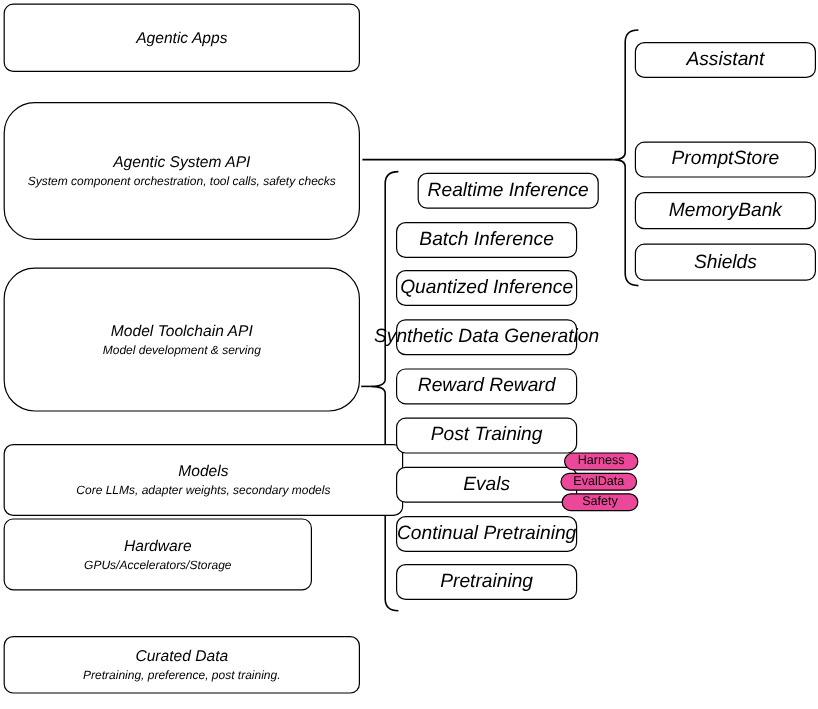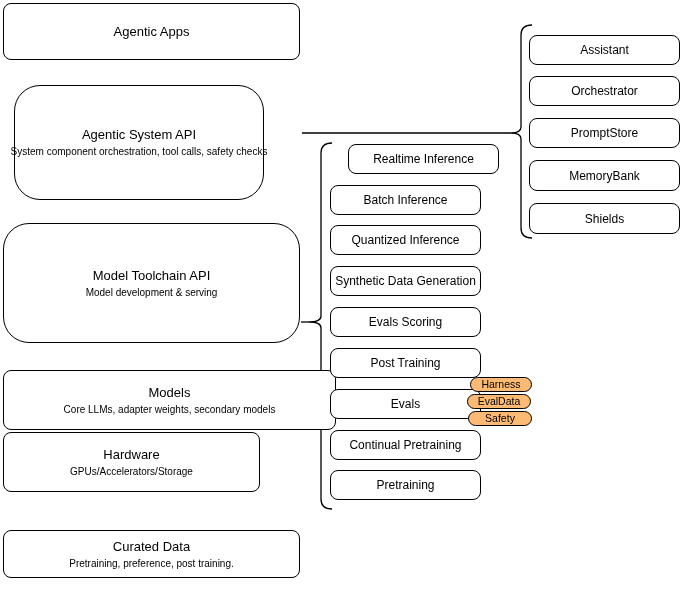--- a/index.html
+++ b/index.html
@@ -23,42 +23,43 @@
   }
   .node {
     position: absolute;
     background: #ffffff;
     border: 1.5px solid #000000;
     display: flex;
     flex-direction: column;
     align-items: center;
     justify-content: center;
     text-align: left;
+    font-style: italic;
   }
   .r-sm { border-radius: 8px; }
   .r-lg { border-radius: 26px; }
   .node .title {
     font-size: 13px;
     line-height: 16px;
     white-space: nowrap;
   }
   .node .subtitle {
     font-size: 10px;
     line-height: 13px;
     margin-top: 2px;
     white-space: nowrap;
   }
   .node .label {
-    font-size: 12px;
+    font-size: 16px;
     line-height: 14px;
     white-space: nowrap;
   }
   .pill {
     position: absolute;
-    background: #fdba74;
+    background: #ec4899;
     border: 1.3px solid #000000;
     border-radius: 9px;
     display: flex;
     align-items: center;
     justify-content: center;
     z-index: 3;
   }
   .pill .label {
     font-size: 10.5px;
     line-height: 11px;
@@ -73,21 +74,21 @@
   <svg class="links" viewBox="0 0 682 591" fill="none" stroke="#000000" stroke-width="1.3">
     <path d="M 302 133 L 511 133"></path>
     <path d="M 532 25 Q 521 25 521 35 L 521 127 Q 521 133 511 133 Q 521 133 521 139 L 521 228 Q 521 238 532 238"></path>
     <path d="M 301 322 L 309 322"></path>
     <path d="M 332 143 Q 321 143 321 153 L 321 316 Q 321 322 309 322 Q 321 322 321 328 L 321 499 Q 321 509 332 509"></path>
   </svg>
 
   <div class="node r-sm" style="left:3px;top:3px;width:297px;height:57px">
     <div class="title">Agentic Apps</div>
   </div>
-  <div class="node r-lg" style="left:14px;top:85px;width:250px;height:115px">
+  <div class="node r-lg" style="left:3px;top:85px;width:297px;height:115px">
     <div class="title">Agentic System API</div>
     <div class="subtitle">System component orchestration, tool calls, safety checks</div>
   </div>
   <div class="node r-lg" style="left:3px;top:223px;width:297px;height:120px">
     <div class="title">Model Toolchain API</div>
     <div class="subtitle">Model development &amp; serving</div>
   </div>
   <div class="node r-sm" style="left:3px;top:370px;width:333px;height:60px">
     <div class="title">Models</div>
     <div class="subtitle">Core LLMs, adapter weights, secondary models</div>
@@ -107,21 +108,21 @@
   <div class="node r-sm" style="left:330px;top:185px;width:151px;height:30px">
     <div class="label">Batch Inference</div>
   </div>
   <div class="node r-sm" style="left:330px;top:225px;width:151px;height:30px">
     <div class="label">Quantized Inference</div>
   </div>
   <div class="node r-sm" style="left:330px;top:266px;width:151px;height:30px">
     <div class="label">Synthetic Data Generation</div>
   </div>
   <div class="node r-sm" style="left:330px;top:307px;width:151px;height:30px">
-    <div class="label">Evals Scoring</div>
+    <div class="label">Reward Reward</div>
   </div>
   <div class="node r-sm" style="left:330px;top:348px;width:151px;height:30px">
     <div class="label">Post Training</div>
   </div>
   <div class="node r-sm" style="left:330px;top:389px;width:151px;height:30px">
     <div class="label">Evals</div>
   </div>
   <div class="node r-sm" style="left:330px;top:430px;width:151px;height:30px">
     <div class="label">Continual Pretraining</div>
   </div>
@@ -135,23 +136,20 @@
   <div class="pill" style="left:467px;top:394px;width:64px;height:15px">
     <div class="label">EvalData</div>
   </div>
   <div class="pill" style="left:468px;top:411px;width:64px;height:15px">
     <div class="label">Safety</div>
   </div>
 
   <div class="node r-sm" style="left:529px;top:35px;width:151px;height:30px">
     <div class="label">Assistant</div>
   </div>
-  <div class="node r-sm" style="left:529px;top:76px;width:151px;height:30px">
-    <div class="label">Orchestrator</div>
-  </div>
   <div class="node r-sm" style="left:529px;top:118px;width:151px;height:30px">
     <div class="label">PromptStore</div>
   </div>
   <div class="node r-sm" style="left:529px;top:160px;width:151px;height:31px">
     <div class="label">MemoryBank</div>
   </div>
   <div class="node r-sm" style="left:529px;top:203px;width:151px;height:31px">
     <div class="label">Shields</div>
   </div>
 

